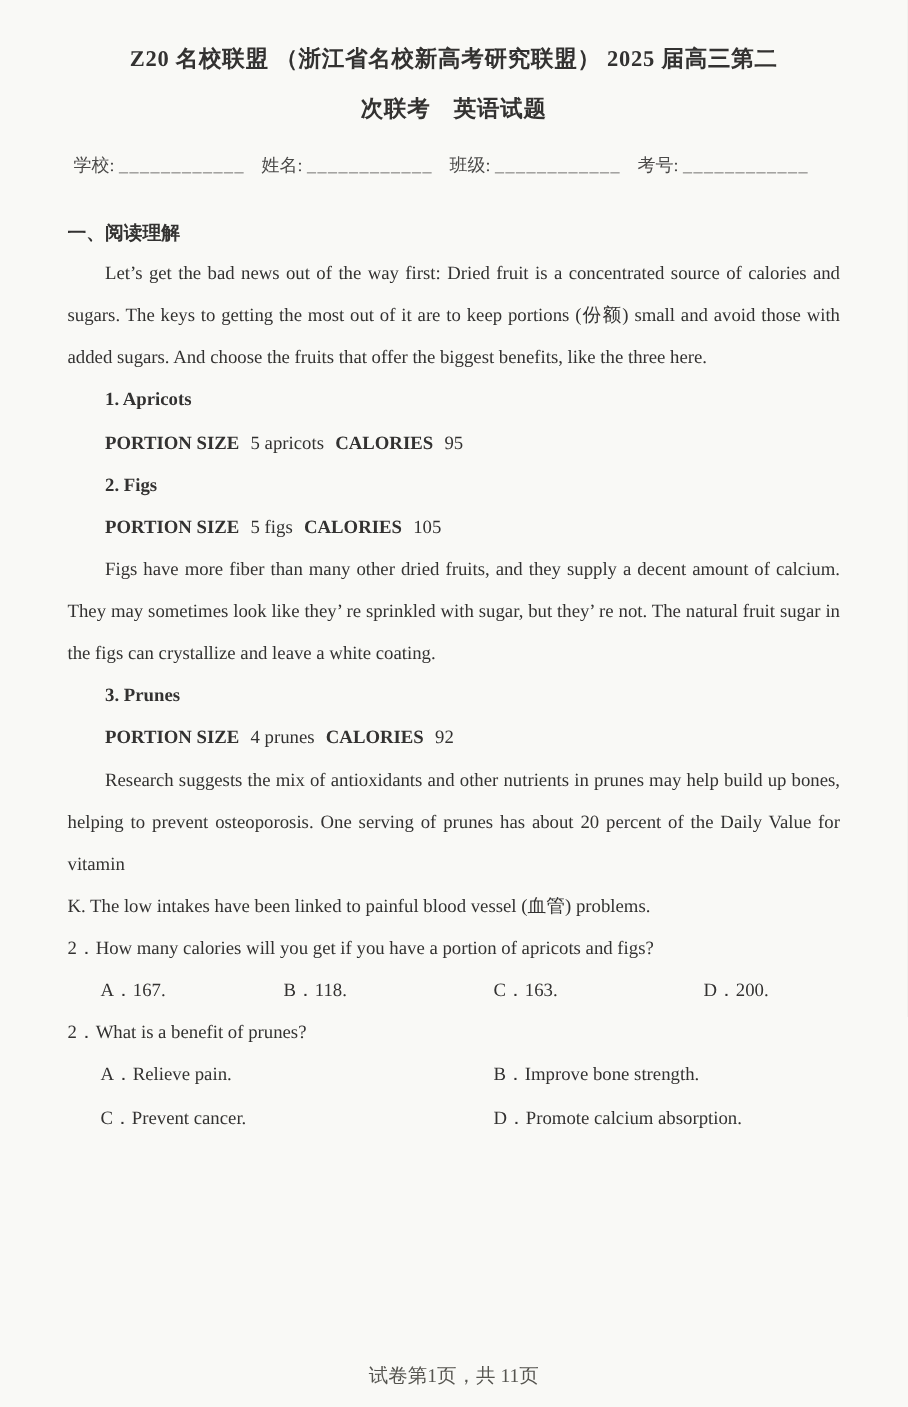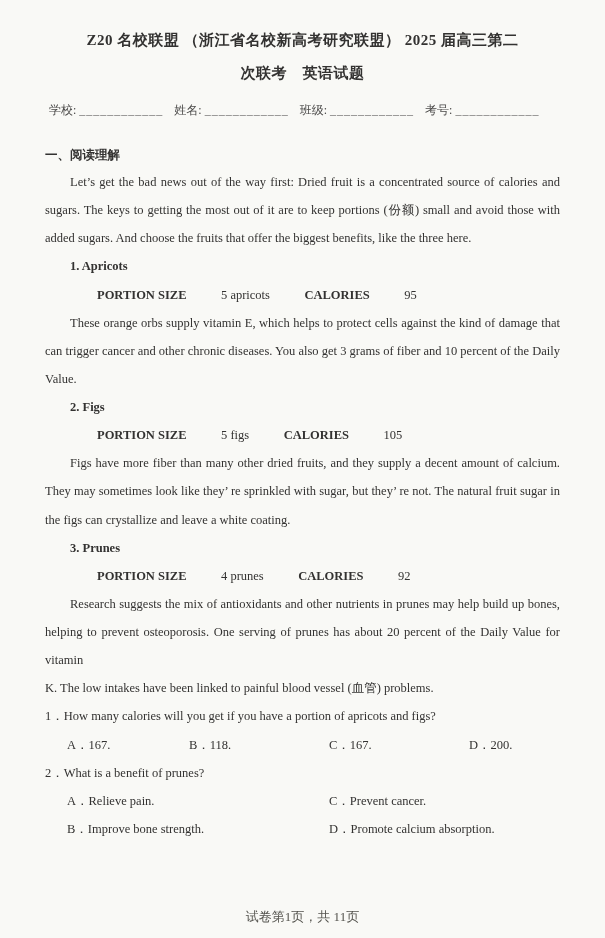--- a/index.html
+++ b/index.html
@@ -57,21 +57,21 @@
     margin: 0;
     text-indent: 2em;
   }
   .portion {
     font-size: 12.5px;
     line-height: 2.25;
     margin: 0;
     text-indent: 2em;
   }
   .portion .b { font-weight: bold; }
-  .portion span { margin-right: 0.35em; margin-left: 27px; }
+  .portion span { margin-right: 0.35em; }
   .question {
     font-size: 12.5px;
     line-height: 2.25;
     margin: 0;
   }
   .opts-4 {
     display: grid;
     grid-template-columns: 122px 140px 140px 1fr;
     padding-left: 22px;
     font-size: 12.5px;
@@ -127,21 +127,20 @@
 
     <p class="para">Let’s get the bad news out of the way first: Dried fruit is a concentrated source of calories and sugars. The keys to getting the most out of it are to keep portions (份额) small and avoid those with added sugars. And choose the fruits that offer the biggest benefits, like the three here.</p>
 
     <p class="subhead">1. Apricots</p>
     <p class="portion">
       <span class="b">PORTION SIZE</span>
       <span>5 apricots</span>
       <span class="b">CALORIES</span>
       <span>95</span>
     </p>
-    <p class="para">These orange orbs supply vitamin E, which helps to protect cells against the kind of damage that can trigger cancer and other chronic diseases. You also get 3 grams of fiber and 10 percent of the Daily Value.</p>
 
     <p class="subhead">2. Figs</p>
     <p class="portion">
       <span class="b">PORTION SIZE</span>
       <span>5 figs</span>
       <span class="b">CALORIES</span>
       <span>105</span>
     </p>
     <p class="para">Figs have more fiber than many other dried fruits, and they supply a decent amount of calcium. They may sometimes look like they’ re sprinkled with sugar, but they’ re not. The natural fruit sugar in the figs can crystallize and leave a white coating.</p>
 
@@ -149,33 +148,33 @@
     <p class="portion">
       <span class="b">PORTION SIZE</span>
       <span>4 prunes</span>
       <span class="b">CALORIES</span>
       <span>92</span>
     </p>
     <p class="para">Research suggests the mix of antioxidants and other nutrients in prunes may help build up bones, helping to prevent osteoporosis. One serving of prunes has about 20 percent of the Daily Value for vitamin</p>
 
     <p class="para noindent">K. The low intakes have been linked to painful blood vessel (血管) problems.</p>
 
-    <p class="question">1．How many calories will you get if you have a portion of apricots and figs?</p>
+    <p class="question">2．How many calories will you get if you have a portion of apricots and figs?</p>
     <div class="opts-4">
       <span>A．167.</span>
       <span>B．118.</span>
-      <span>C．167.</span>
+      <span>C．163.</span>
       <span>D．200.</span>
     </div>
 
     <p class="question">2．What is a benefit of prunes?</p>
     <div class="opts-2col">
       <span>A．Relieve pain.</span>
+      <span>B．Improve bone strength.</span>
       <span>C．Prevent cancer.</span>
-      <span>B．Improve bone strength.</span>
       <span>D．Promote calcium absorption.</span>
     </div>
 
   </div>
 
   <div class="footer">试卷第1页，共 11页</div>
 
 </div>
 
 </body></html>

